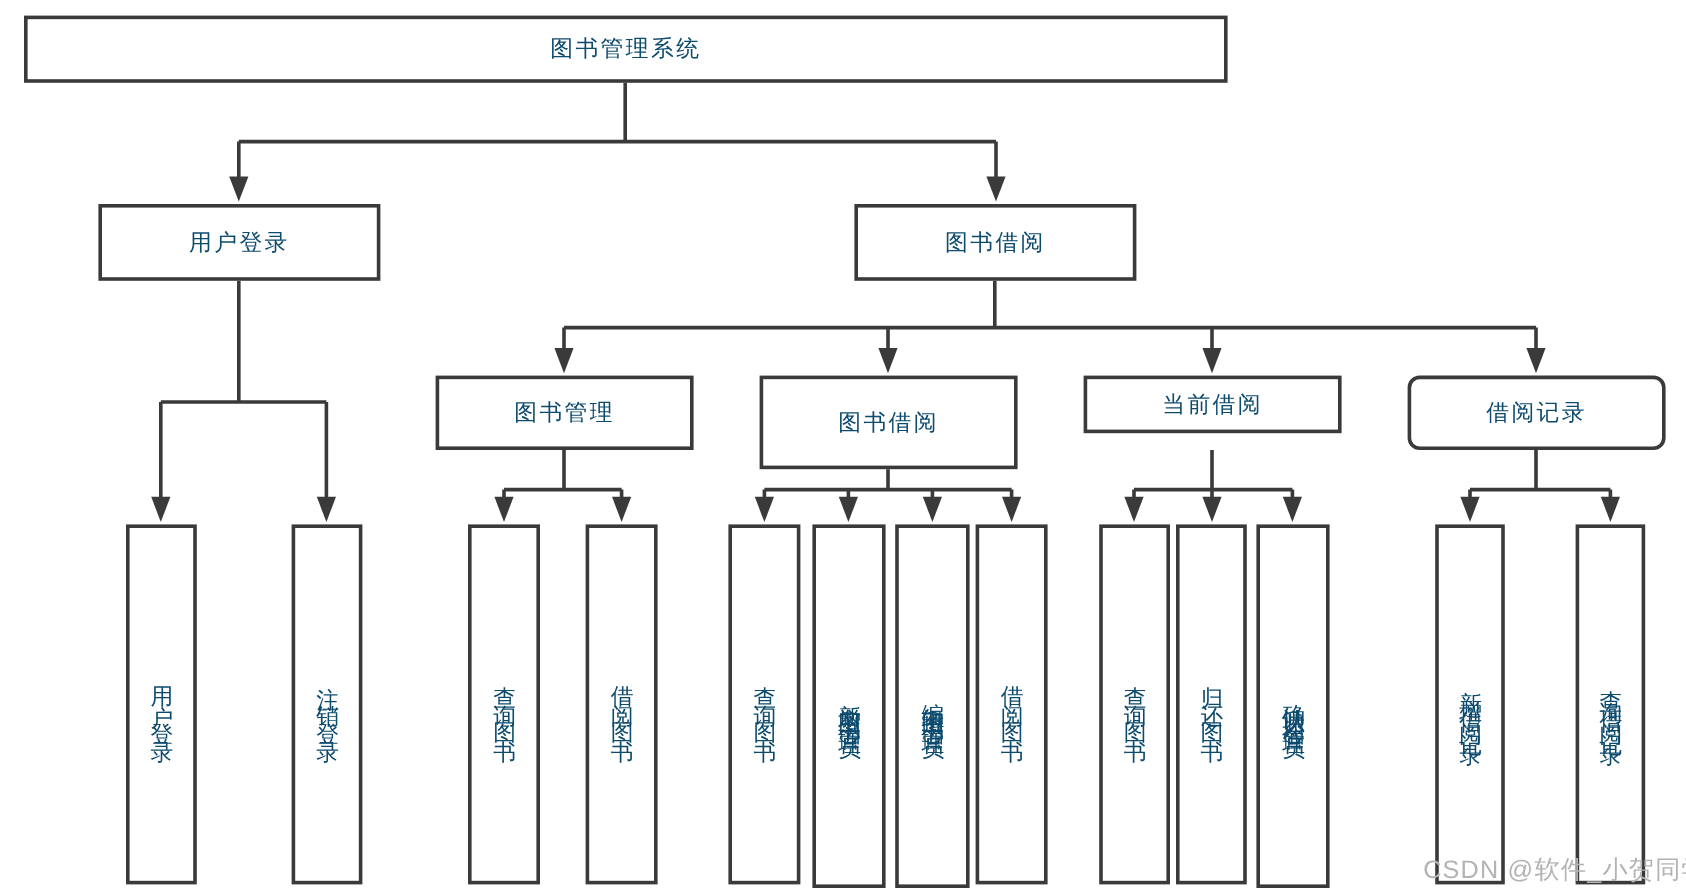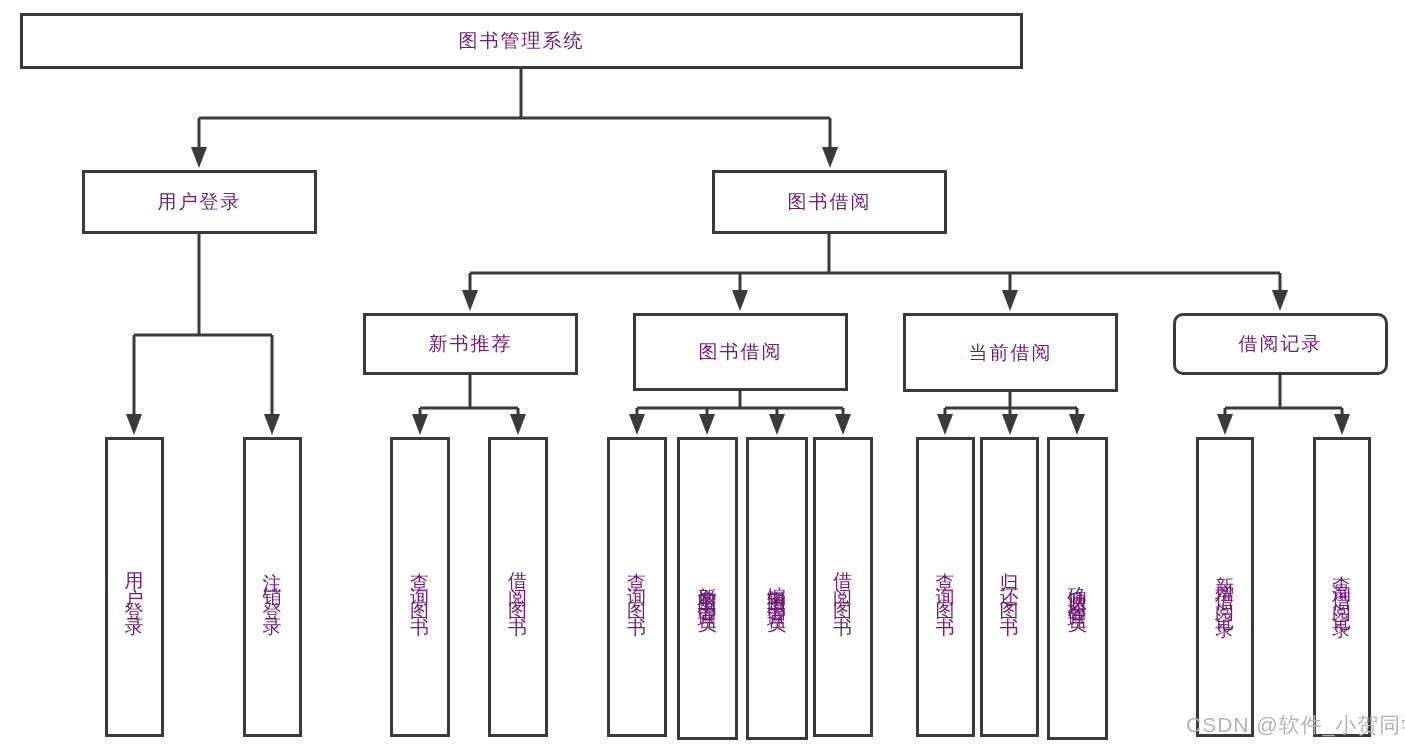--- a/index.html
+++ b/index.html
@@ -17,21 +17,21 @@
     width: 1405px; height: 747px;
   }
   .box {
     position: absolute;
     box-sizing: border-box;
     border: 3px solid #3a3a3a;
     background: #ffffff;
     display: flex;
     align-items: center;
     justify-content: center;
-    color: #701a75;
+    color: #0c4a6e;
   }
   .hbox { font-size: 19px; letter-spacing: 2px; }
   .vbox span {
     writing-mode: vertical-rl;
     text-orientation: mixed;
     font-size: 19px;
     line-height: 1;
     white-space: nowrap;
   }
   .sp-wide  span { letter-spacing: 15px; }
@@ -97,26 +97,26 @@
   </div>
 
   <div class="box hbox" style="left:82px; top:170px; width:235px; height:64px;">
     <span>用户登录</span>
   </div>
   <div class="box hbox" style="left:712px; top:170px; width:235px; height:64px;">
     <span>图书借阅</span>
   </div>
 
   <div class="box hbox" style="left:363px; top:313px; width:215px; height:62px;">
-    <span>新书推荐</span>
+    <span>图书管理</span>
   </div>
   <div class="box hbox" style="left:633px; top:313px; width:215px; height:78px;">
     <span>图书借阅</span>
   </div>
-  <div class="box hbox" style="left:903px; top:313px; width:215px; height:79px;">
+  <div class="box hbox" style="left:903px; top:313px; width:215px; height:48px;">
     <span>当前借阅</span>
   </div>
   <div class="box hbox" style="left:1173px; top:313px; width:215px; height:62px;border-radius:10px;">
     <span>借阅记录</span>
   </div>
 
   <div class="box vbox sp-wide" style="left:105px; top:437px; width:59px; height:300px;">
     <span>用户登录</span>
   </div>
   <div class="box vbox sp-wide" style="left:243px; top:437px; width:59px; height:300px;">

